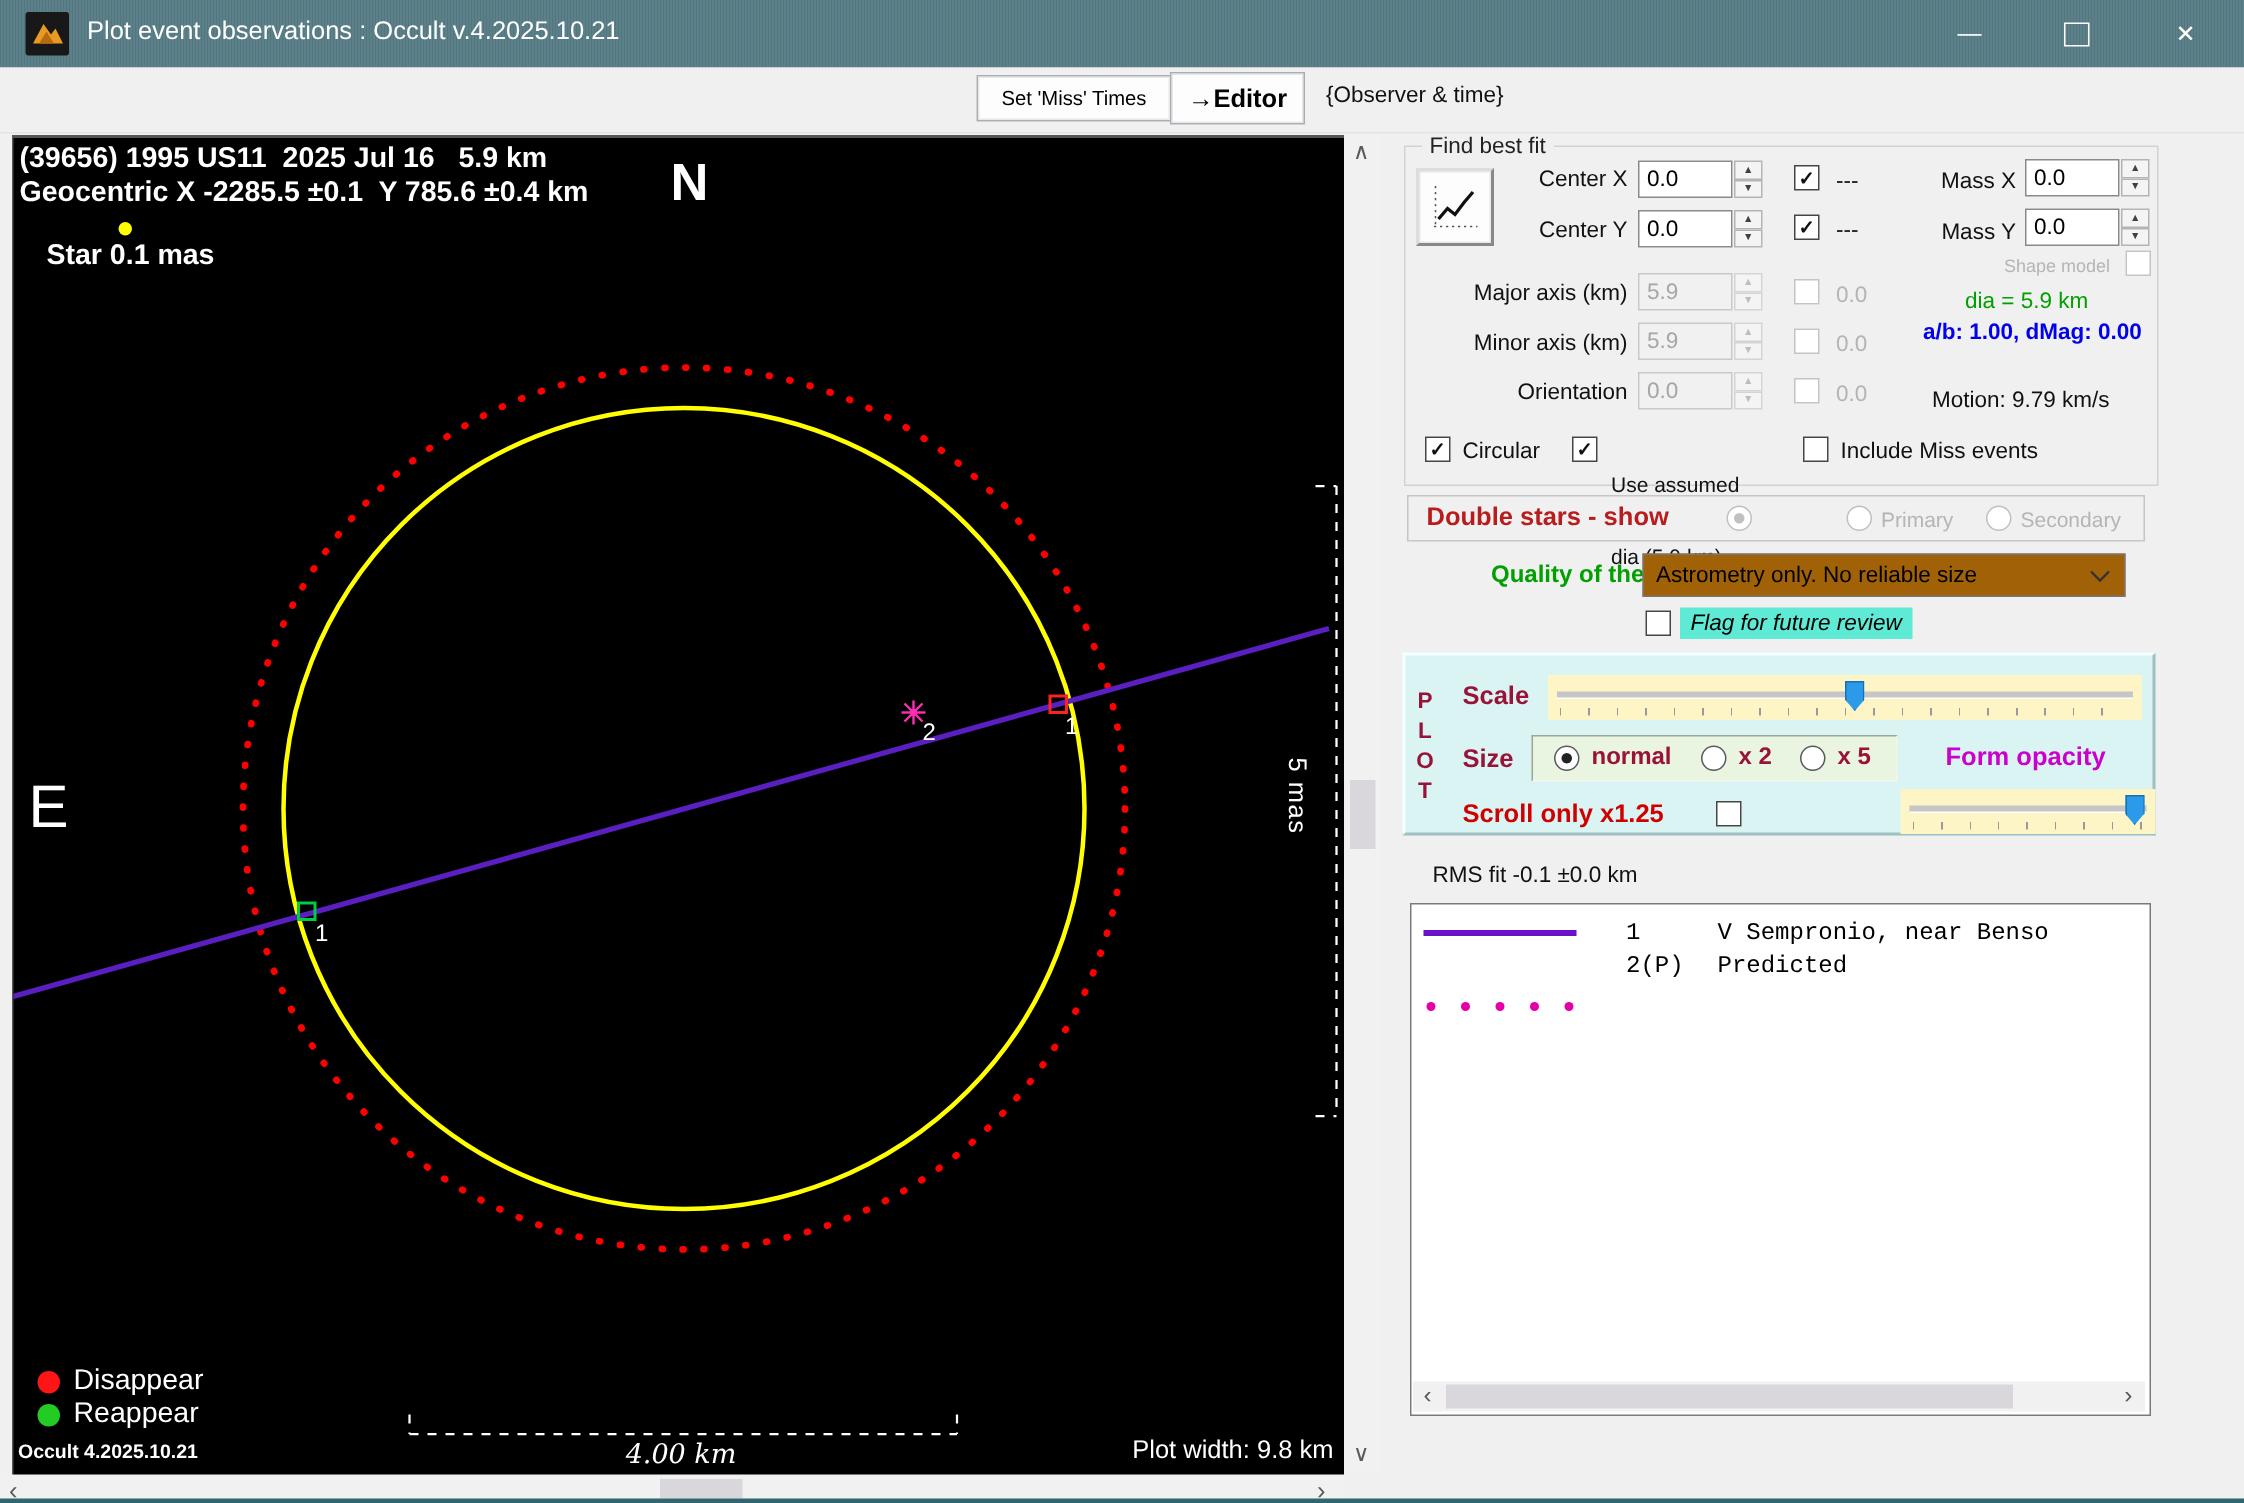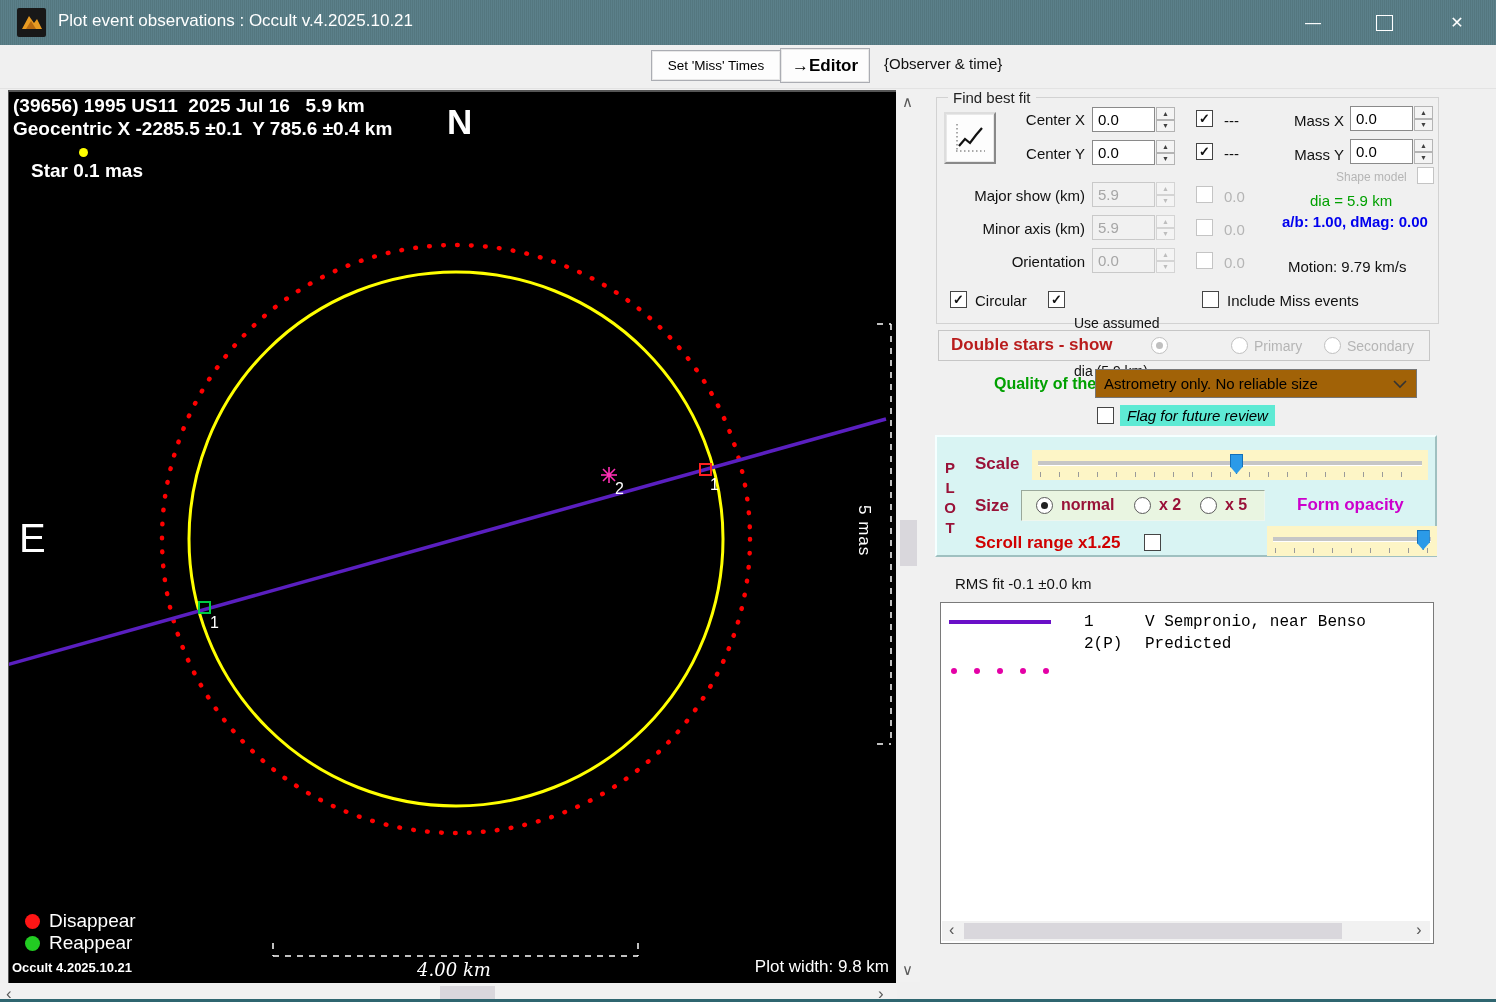--- a/index.html
+++ b/index.html
@@ -211,21 +211,21 @@
 <div class="abs lab r" style="left:1282px;top:146px;width:62px;">Mass Y</div>
 <input class="num" style="left: 1350px; top: 139px; width: 63px;" value="0.0">
 <span class="abs spin" style="left:1414px;top:139px;">
     <span>▲</span>
     <span>▼</span>
   </span>
 
 <div class="abs lab graytxt" style="left:1336px;top:170px;font-size:12px;">Shape model</div>
 <span class="abs cb dis" style="left:1417px;top:167px;"></span>
 
-<div class="abs lab r" style="left:960px;top:187px;width:125px;">Major show (km)</div>
+<div class="abs lab r" style="left:960px;top:187px;width:125px;">Major axis (km)</div>
 <input class="num dis" style="left: 1092px; top: 182px; width: 63px;" disabled="" value="5.9">
 <span class="abs spin dis" style="left:1156px;top:182px;">
     <span>▲</span>
     <span>▼</span>
   </span>
 <span class="abs cb dis" style="left:1196px;top:186px;"></span>
 <div class="abs lab graytxt" style="left:1224px;top:188px;">0.0</div>
 <div class="abs lab" style="left:1310px;top:192px;color:#00a000;">dia = 5.9 km</div>
 
 <div class="abs lab r" style="left:960px;top:220px;width:125px;">Minor axis (km)</div>
@@ -303,21 +303,21 @@
     <span class="abs maroon" style="left:137px;top:5px;font-size:16px;">x 2</span>
     <span class="radio" style="left:178px;top:6px;"></span>
     <span class="abs maroon" style="left:203px;top:5px;font-size:16px;">x 5</span>
   </div>
   <div class="abs" style="left:360px;top:58px;font-size:17px;font-weight:bold;color:#cc00cc;">Form opacity</div>
   <div class="abs slider" style="left:330px;top:89px;width:170px;height:30px;">
     <div class="track"></div>
     <div class="ticks"></div>
     <div class="thumb" style="left:88%;"></div>
   </div>
-  <div class="abs" style="left:38px;top:96px;font-size:17px;font-weight:bold;color:#d00000;">Scroll range x1.25</div>
+  <div class="abs" style="left:38px;top:96px;font-size:17px;font-weight:bold;color:#d00000;">Scroll only x1.25</div>
   <span class="abs cb" style="left:207px;top:97px;"></span>
 </div>
 
 <div class="abs lab" style="left:955px;top:575px;">RMS fit -0.1 ±0.0 km</div>
 
 <div class="abs listbox" style="left:940px;top:602px;width:492px;height:340px;">
   <div class="abs" style="left:0;top:8px;width:100%;height:22px;">
     <div class="abs" style="left:8px;top:9px;width:102px;height:4px;background:#6a10c8;"></div>
     <span class="abs" style="left:143px;top:2px;">1</span>
     <span class="abs obs-name" style="left:204px;top:2px;">V Sempronio, near Benso</span>

